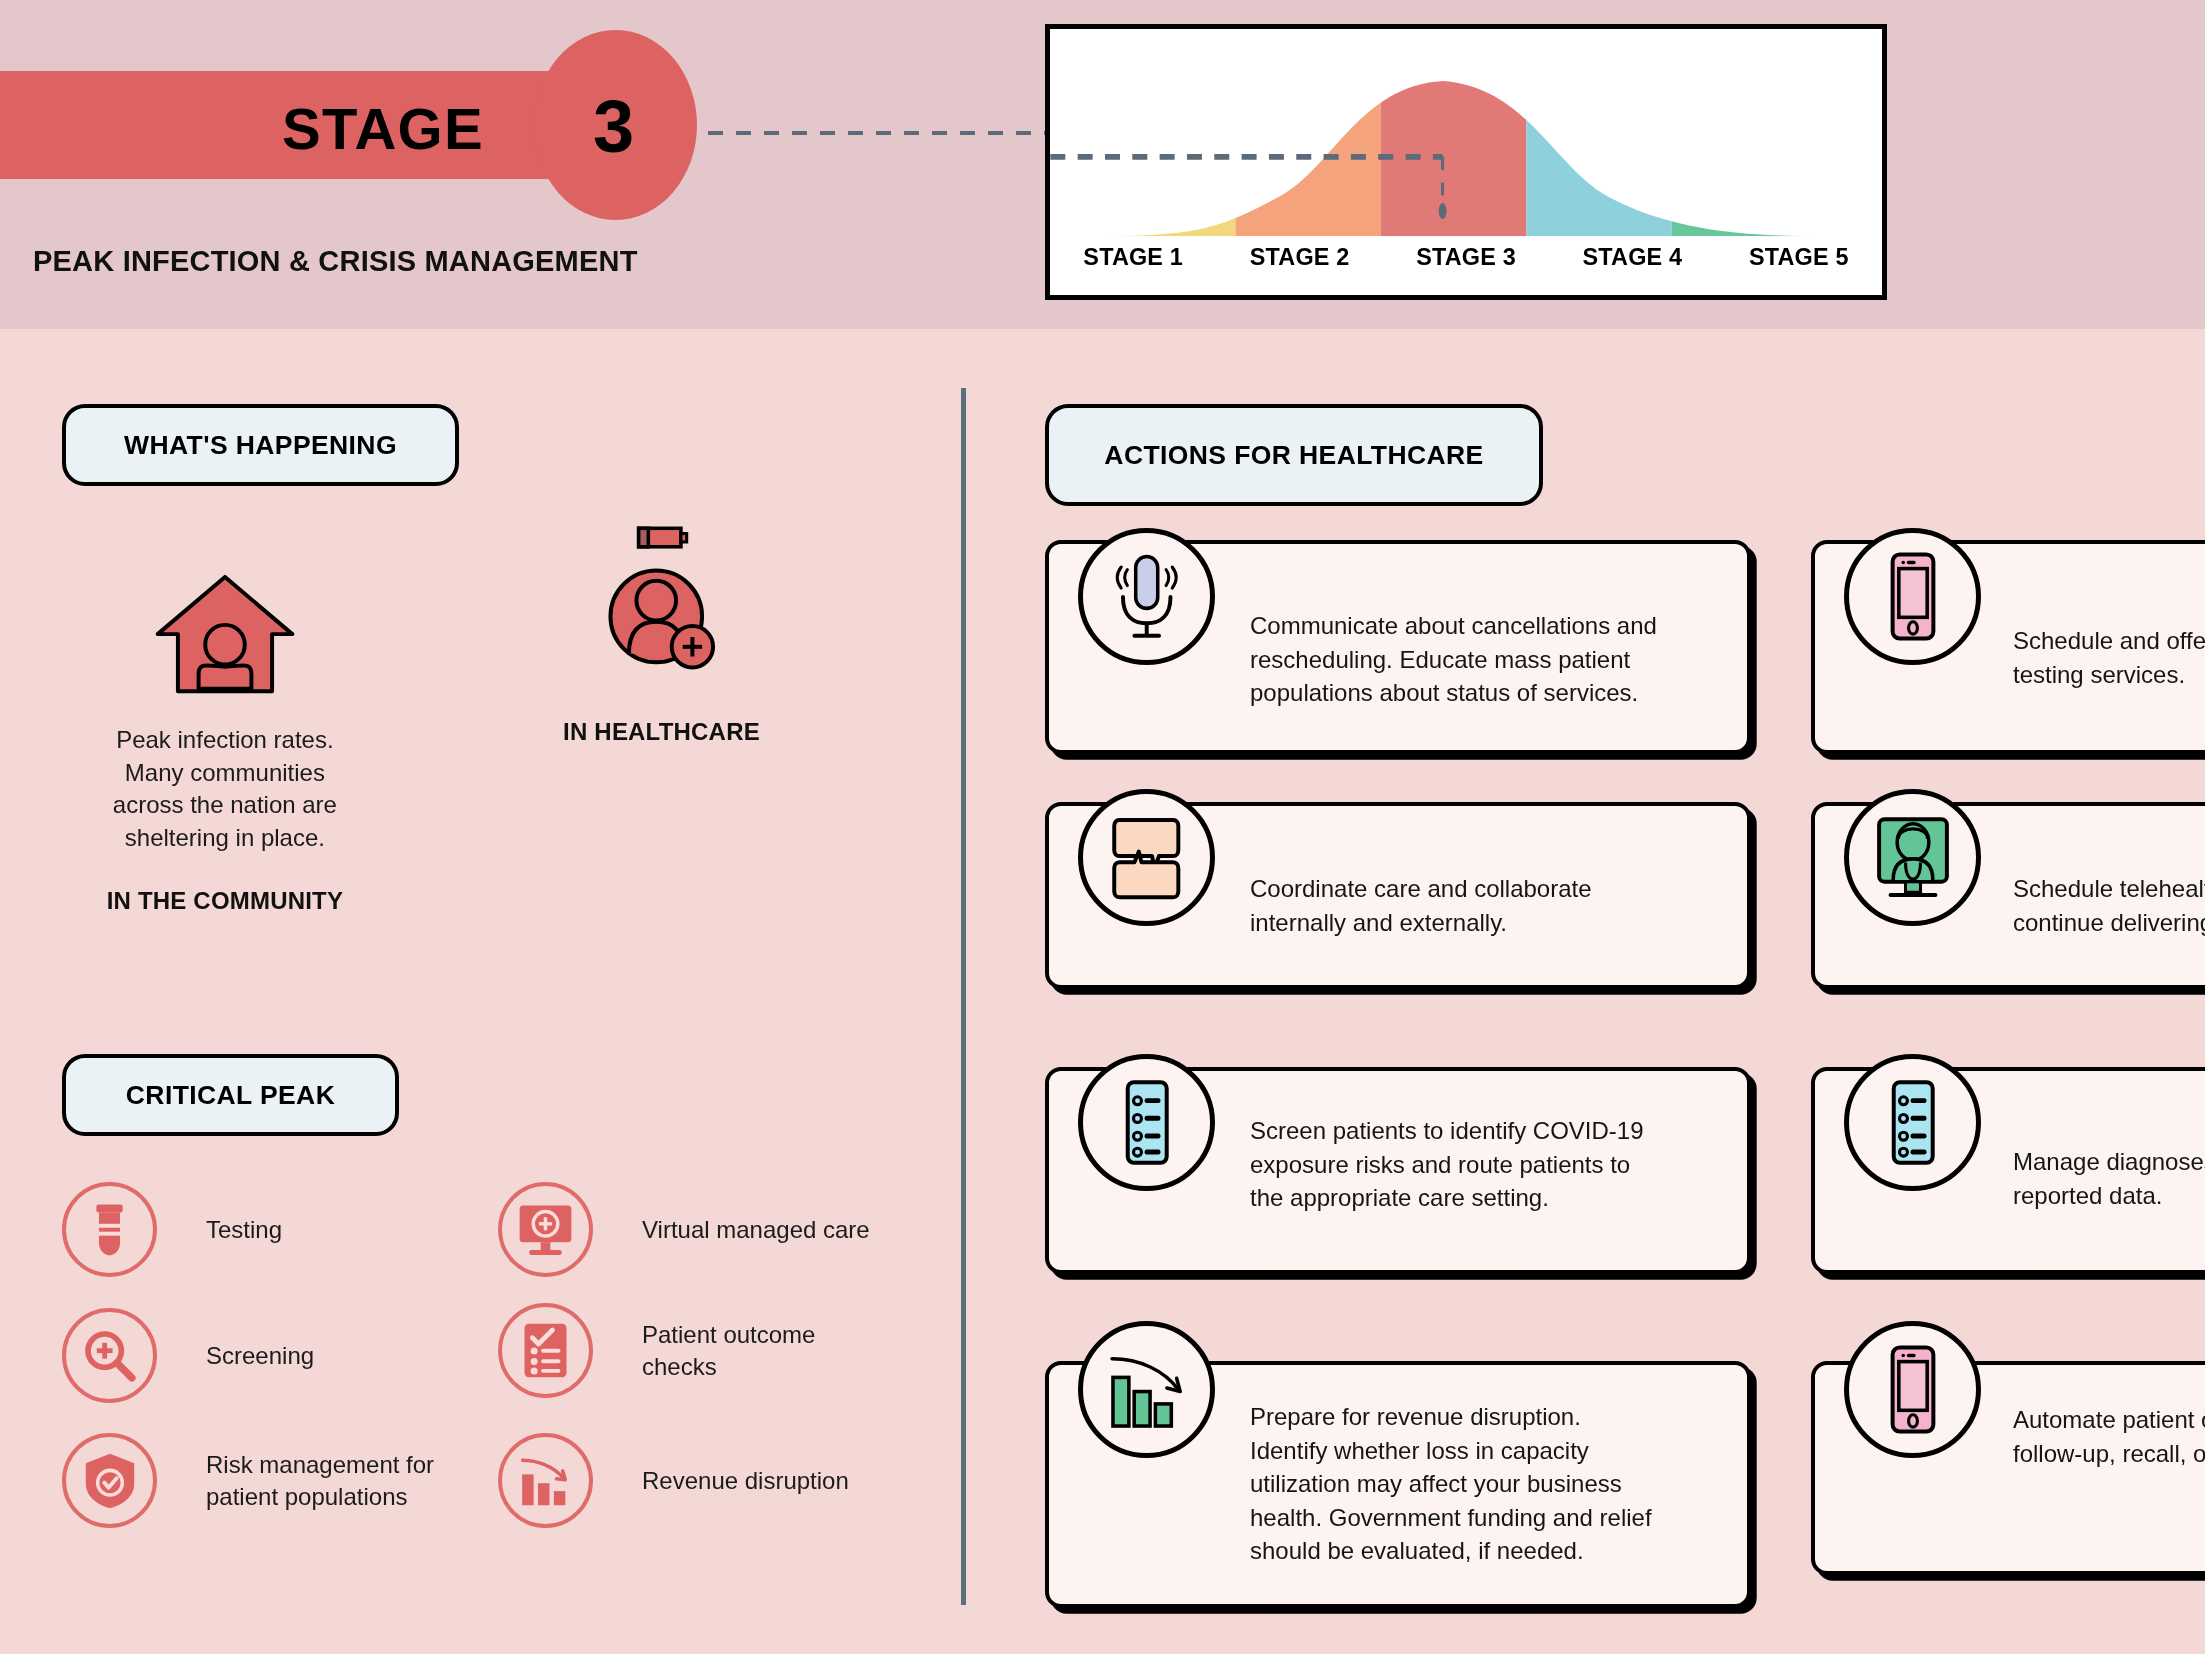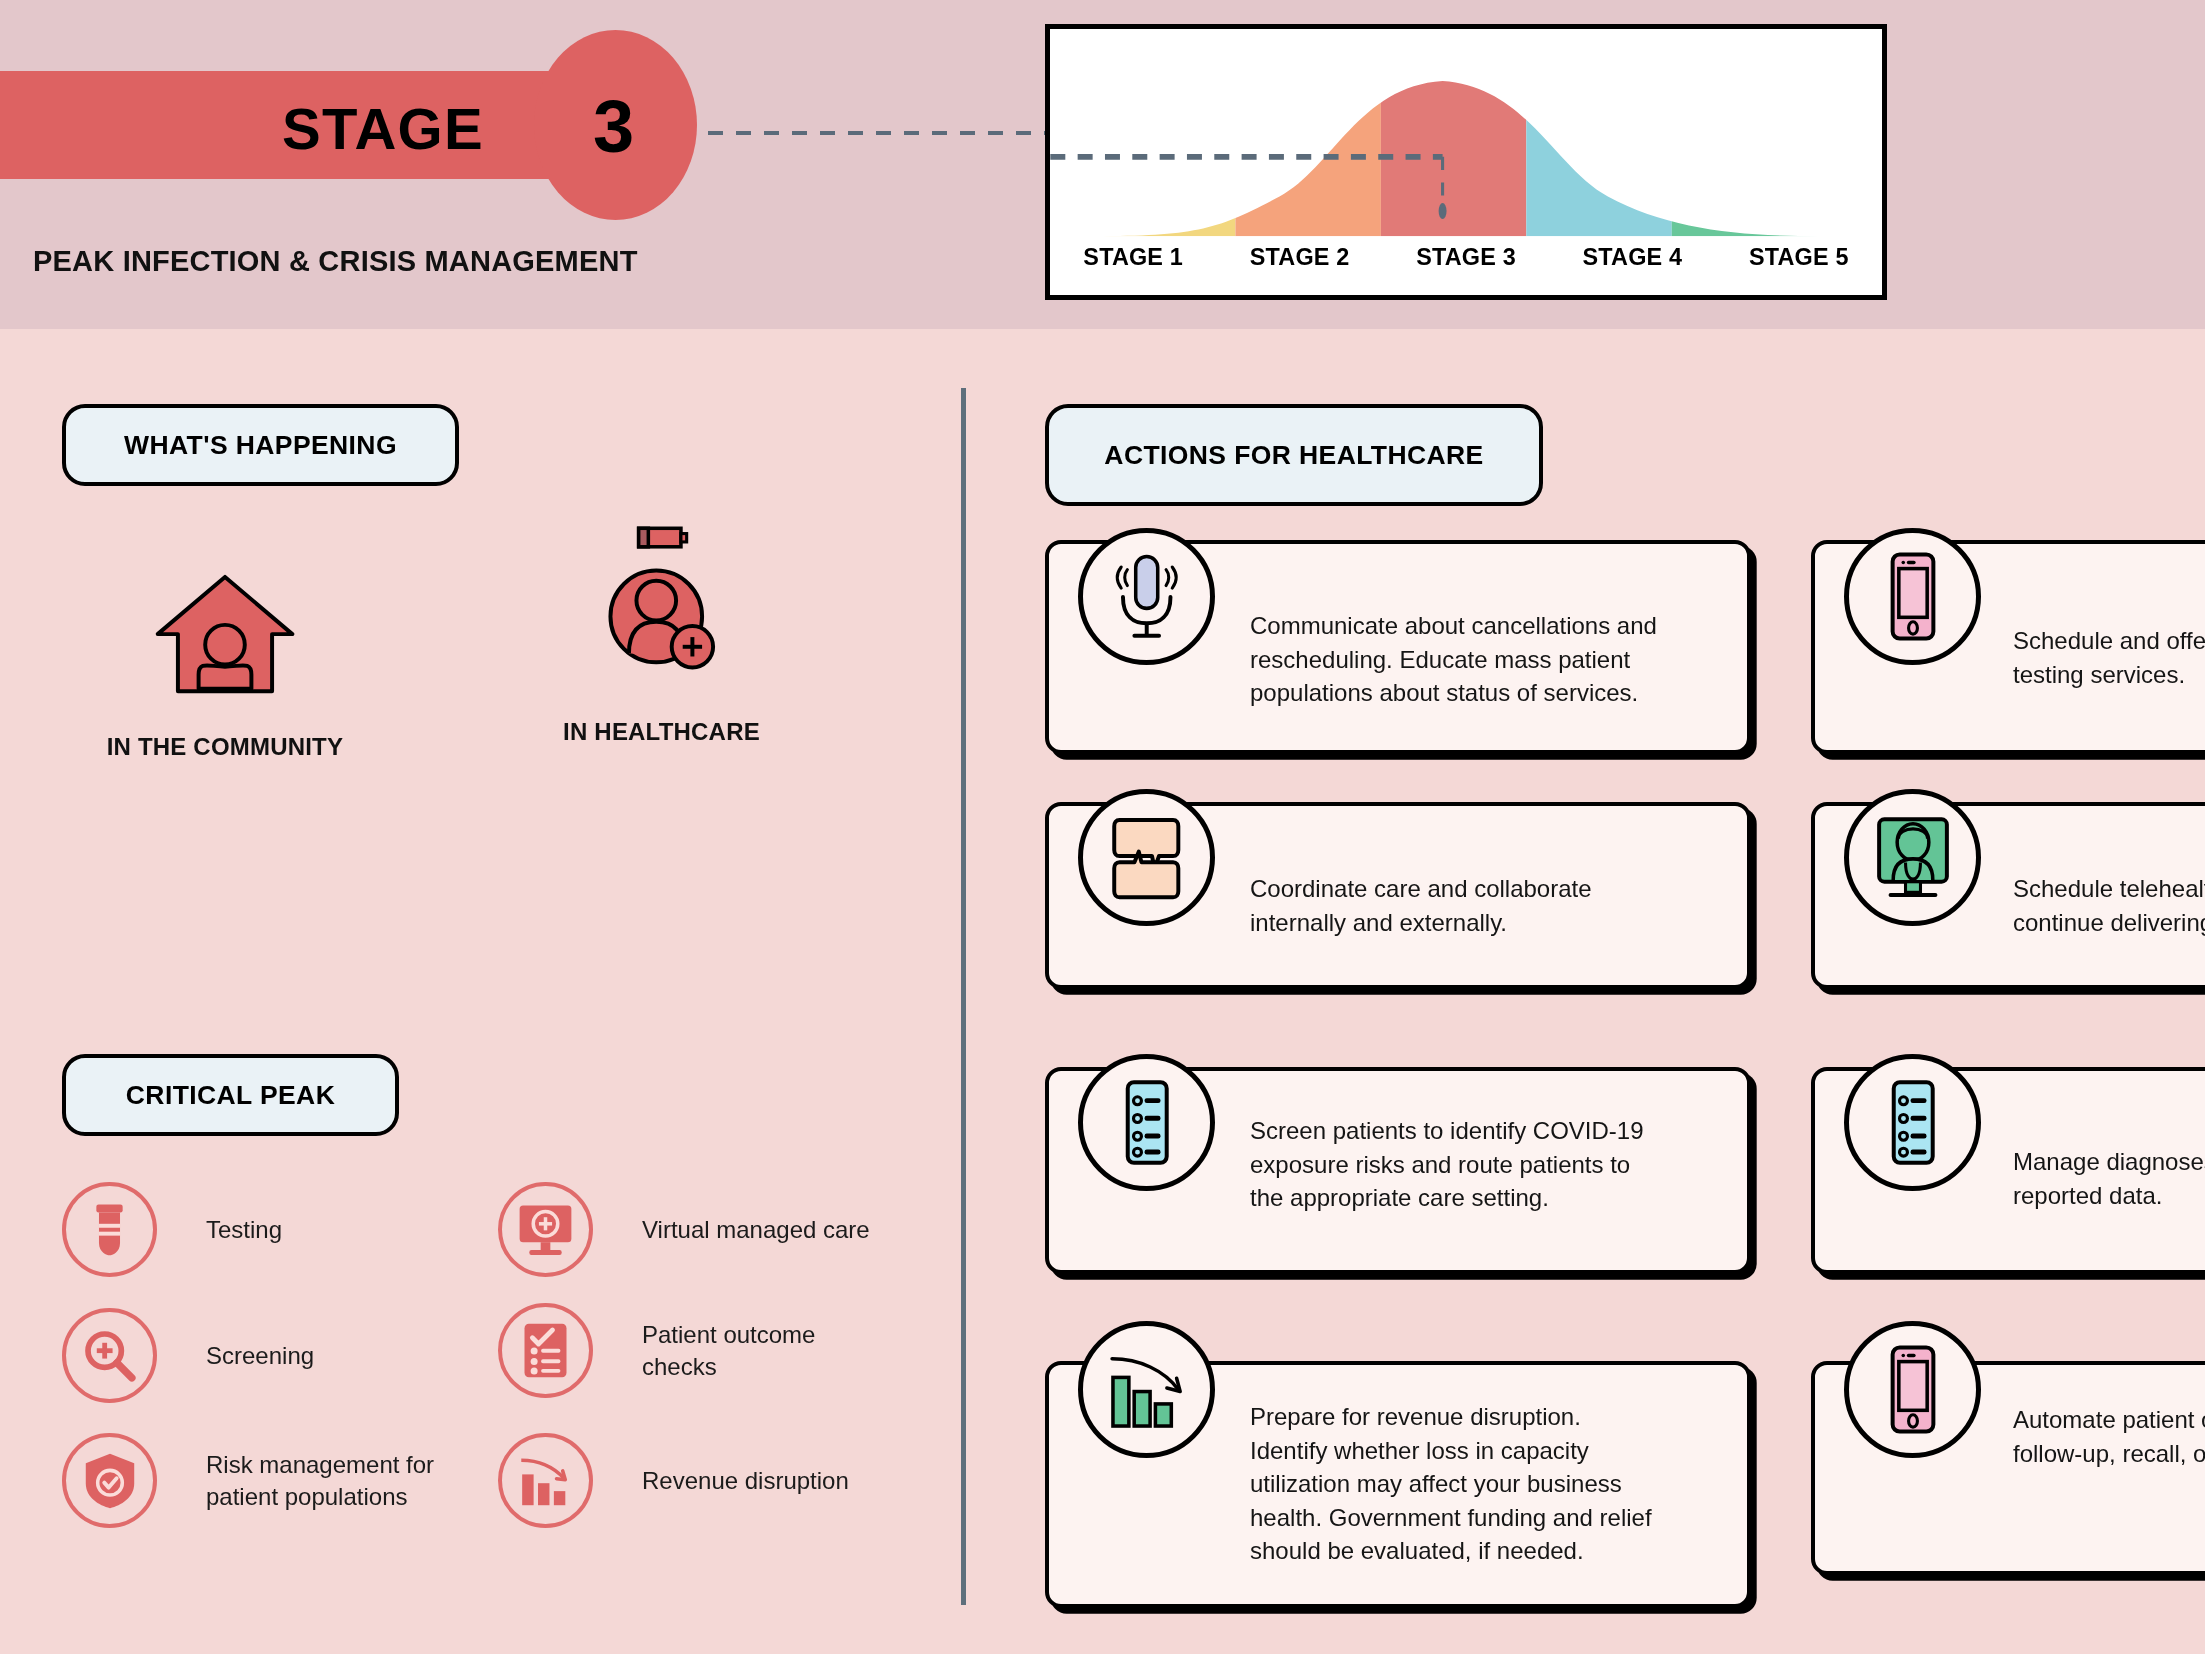--- a/index.html
+++ b/index.html
@@ -200,20 +200,24 @@
 <div class="pill" id="pill-happening">WHAT'S HAPPENING</div>
 
 <div class="wh-col" id="wh-col-0">
   <div class="wh-icon">
     <svg width="146" height="132" viewBox="0 0 330 300">
       <path d="M165 18 L318 148 L272 148 L272 278 L58 278 L58 148 L12 148 Z" fill="#dd6262" stroke="#000" stroke-width="9" stroke-linejoin="round"></path>
       <circle cx="165" cy="172" r="45" fill="#dd6262" stroke="#000" stroke-width="9"></circle>
       <path d="M105 272 L105 240 C105 208 130 222 165 222 C200 222 225 208 225 240 L225 272 Z" fill="#dd6262" stroke="#000" stroke-width="9" stroke-linejoin="round"></path>
     </svg>
   </div>
+  <div class="wh-text">Peak infection rates.
+Many communities
+across the nation are
+sheltering in place.</div>
   <div class="wh-label">IN THE COMMUNITY</div>
 </div>
 
 <div class="wh-col" id="wh-col-1">
   <div class="wh-icon">
     <svg width="146" height="163" viewBox="0 0 330 370">
       <g>
         <rect x="112" y="12" width="96" height="42" fill="#dd6262" stroke="#000" stroke-width="8"></rect>
         <rect x="112" y="12" width="22" height="42" fill="#a95a5f" stroke="#000" stroke-width="8"></rect>
         <rect x="208" y="24" width="13" height="19" fill="#dd6262" stroke="#000" stroke-width="7"></rect>

